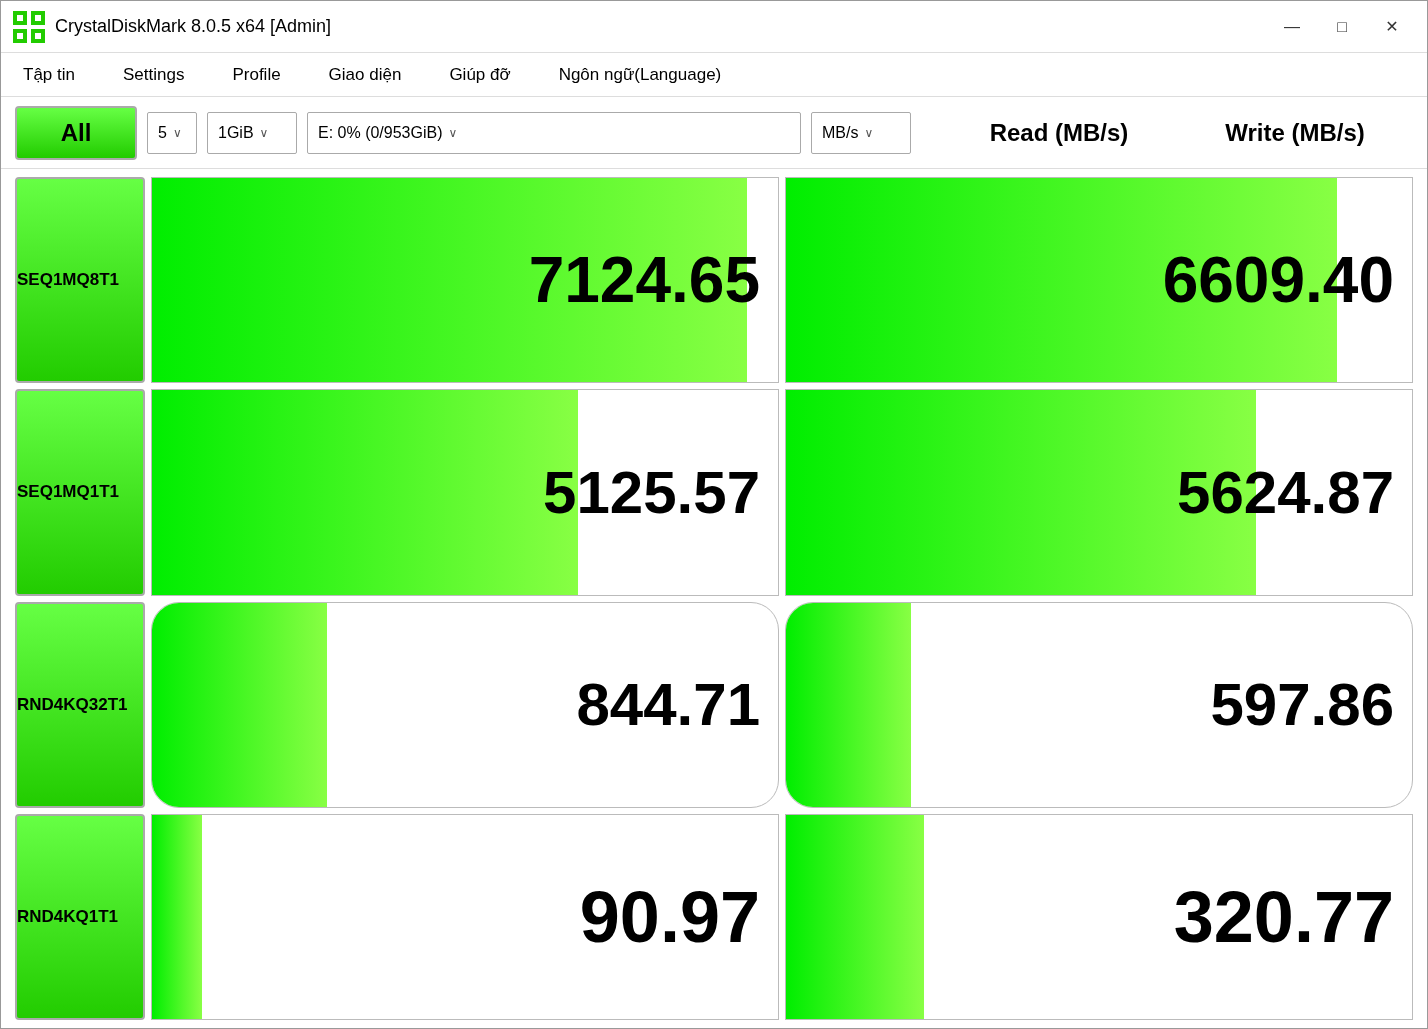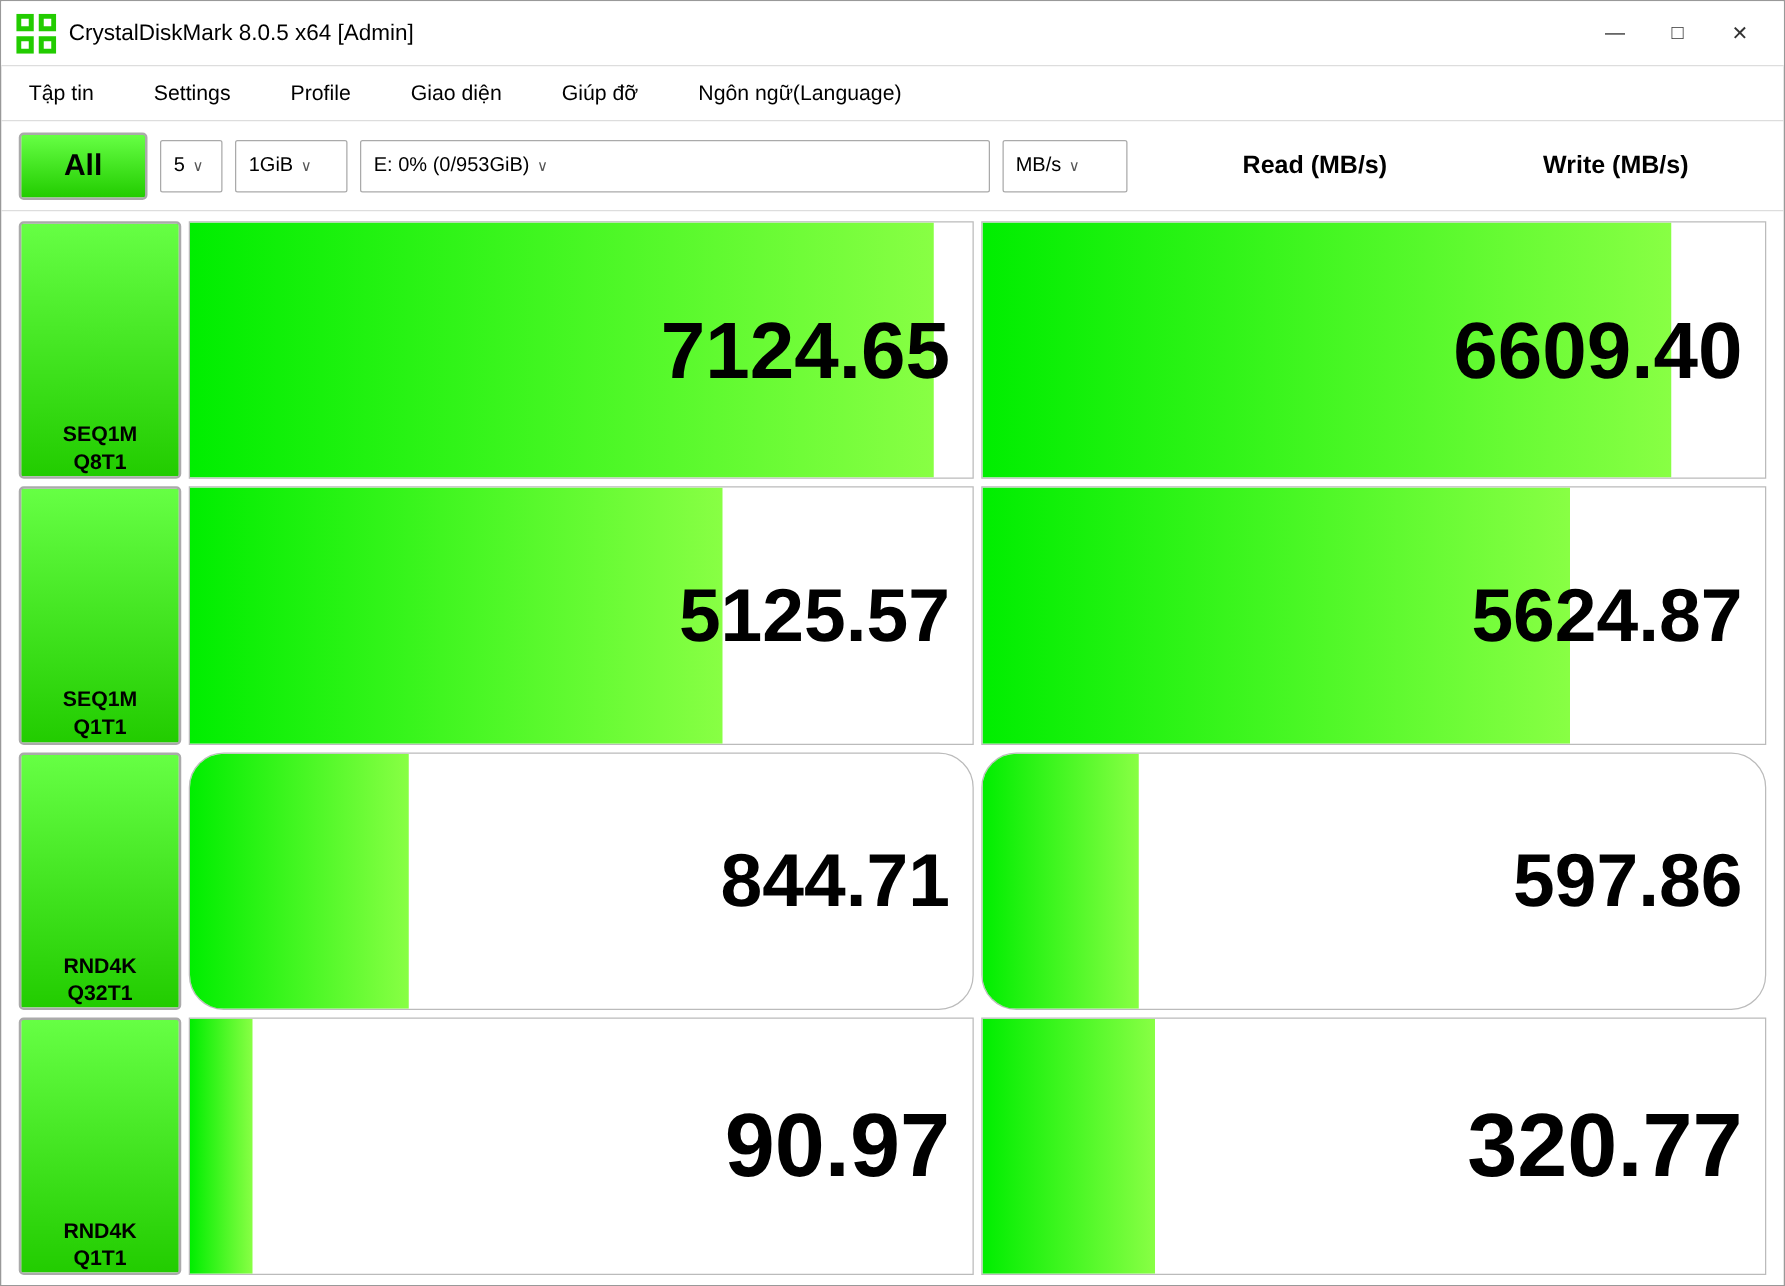--- a/index.html
+++ b/index.html
@@ -81,21 +81,21 @@
       align-items: center;
       padding: 10px 14px;
       gap: 10px;
       height: 72px;
       border-bottom: 1px solid #ddd;
     }
     .all-btn {
       background: linear-gradient(to bottom, #66ff44, #22cc00);
       border: 2px solid #aaa;
       border-radius: 4px;
-      width: 103px;
+      width: 122px;
       height: 54px;
       font-size: 24px;
       font-weight: 900;
       color: #000;
       cursor: pointer;
       display: flex;
       align-items: center;
       justify-content: center;
     }
     .dropdown {
@@ -116,21 +116,21 @@
     .dropdown-drive { flex: 1; min-width: 320px; }
     .dropdown-unit { min-width: 100px; }
     .col-headers {
       display: flex;
       flex: 1;
       margin-left: 20px;
     }
     .col-header {
       flex: 1;
       text-align: center;
-      font-size: 20px;
+      font-size: 24px;
       font-weight: 700;
     }
     
     .data-grid {
       flex: 1;
       display: flex;
       flex-direction: column;
       padding: 8px 14px;
       gap: 6px;
     }
@@ -139,22 +139,22 @@
       gap: 6px;
       flex: 1;
     }
     .row-label {
       background: linear-gradient(to bottom, #66ff44, #22cc00);
       border: 2px solid #aaa;
       border-radius: 4px;
       width: 130px;
       display: flex;
       align-items: center;
-      justify-content: flex-end;
-      flex-direction: column;
+      justify-content: flex-start;
+      flex-direction: row;
       font-size: 17px;
       font-weight: 700;
       color: #000;
     }
     .row-label span { display: block; text-align: center; line-height: 1.3; }
     .cell {
       flex: 1;
       border: 1px solid #bbb;
       display: flex;
       align-items: center;

